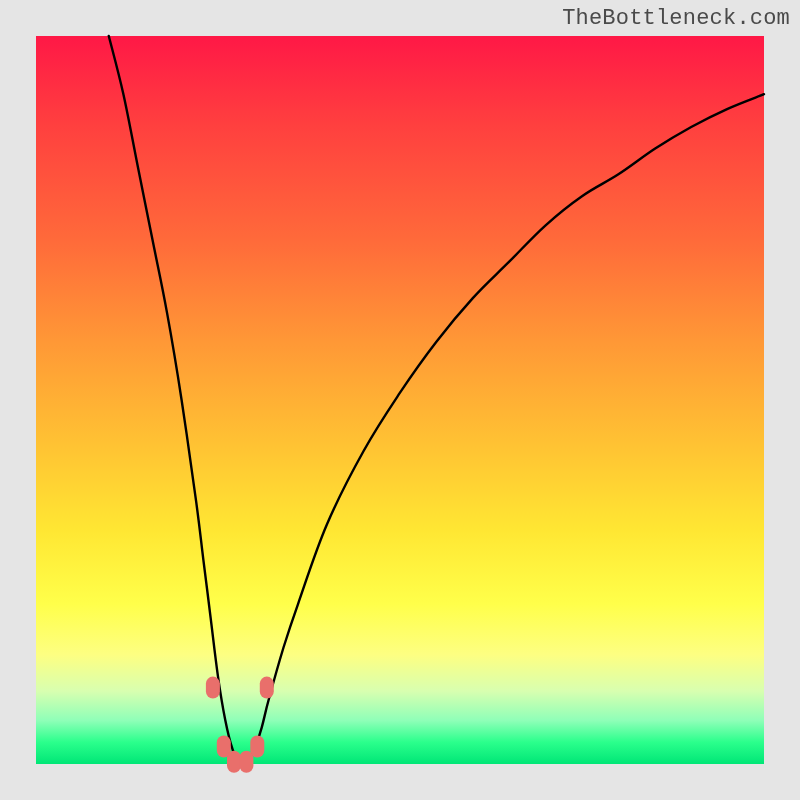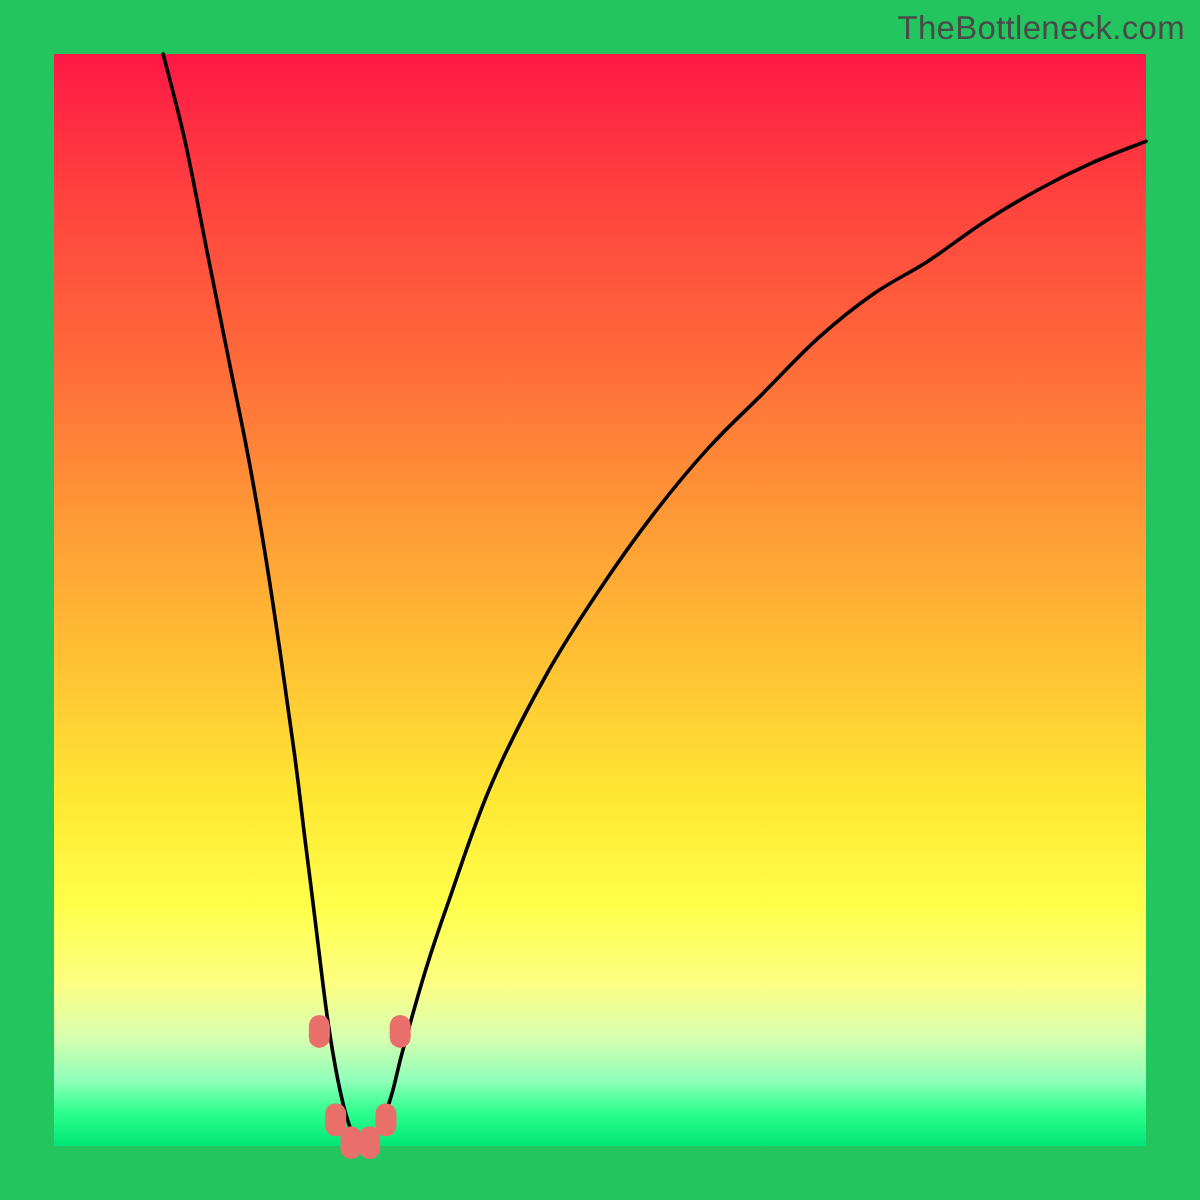--- a/index.html
+++ b/index.html
@@ -10,21 +10,22 @@
     background: #000;
     overflow: hidden;
     font-family: Arial, Helvetica, sans-serif;
   }
   .frame {
     position: absolute;
     left: 0;
     top: 0;
     width: 800px;
     height: 800px;
-    background: #22c55e;
+    background: #e5e5e5;
+    font-family: Liberation Mono, monospace;
   }
   .plot-area {
     position: absolute;
     left: 36px;
     top: 36px;
     width: 728px;
     height: 728px;
     
     background: linear-gradient(
       to bottom,

